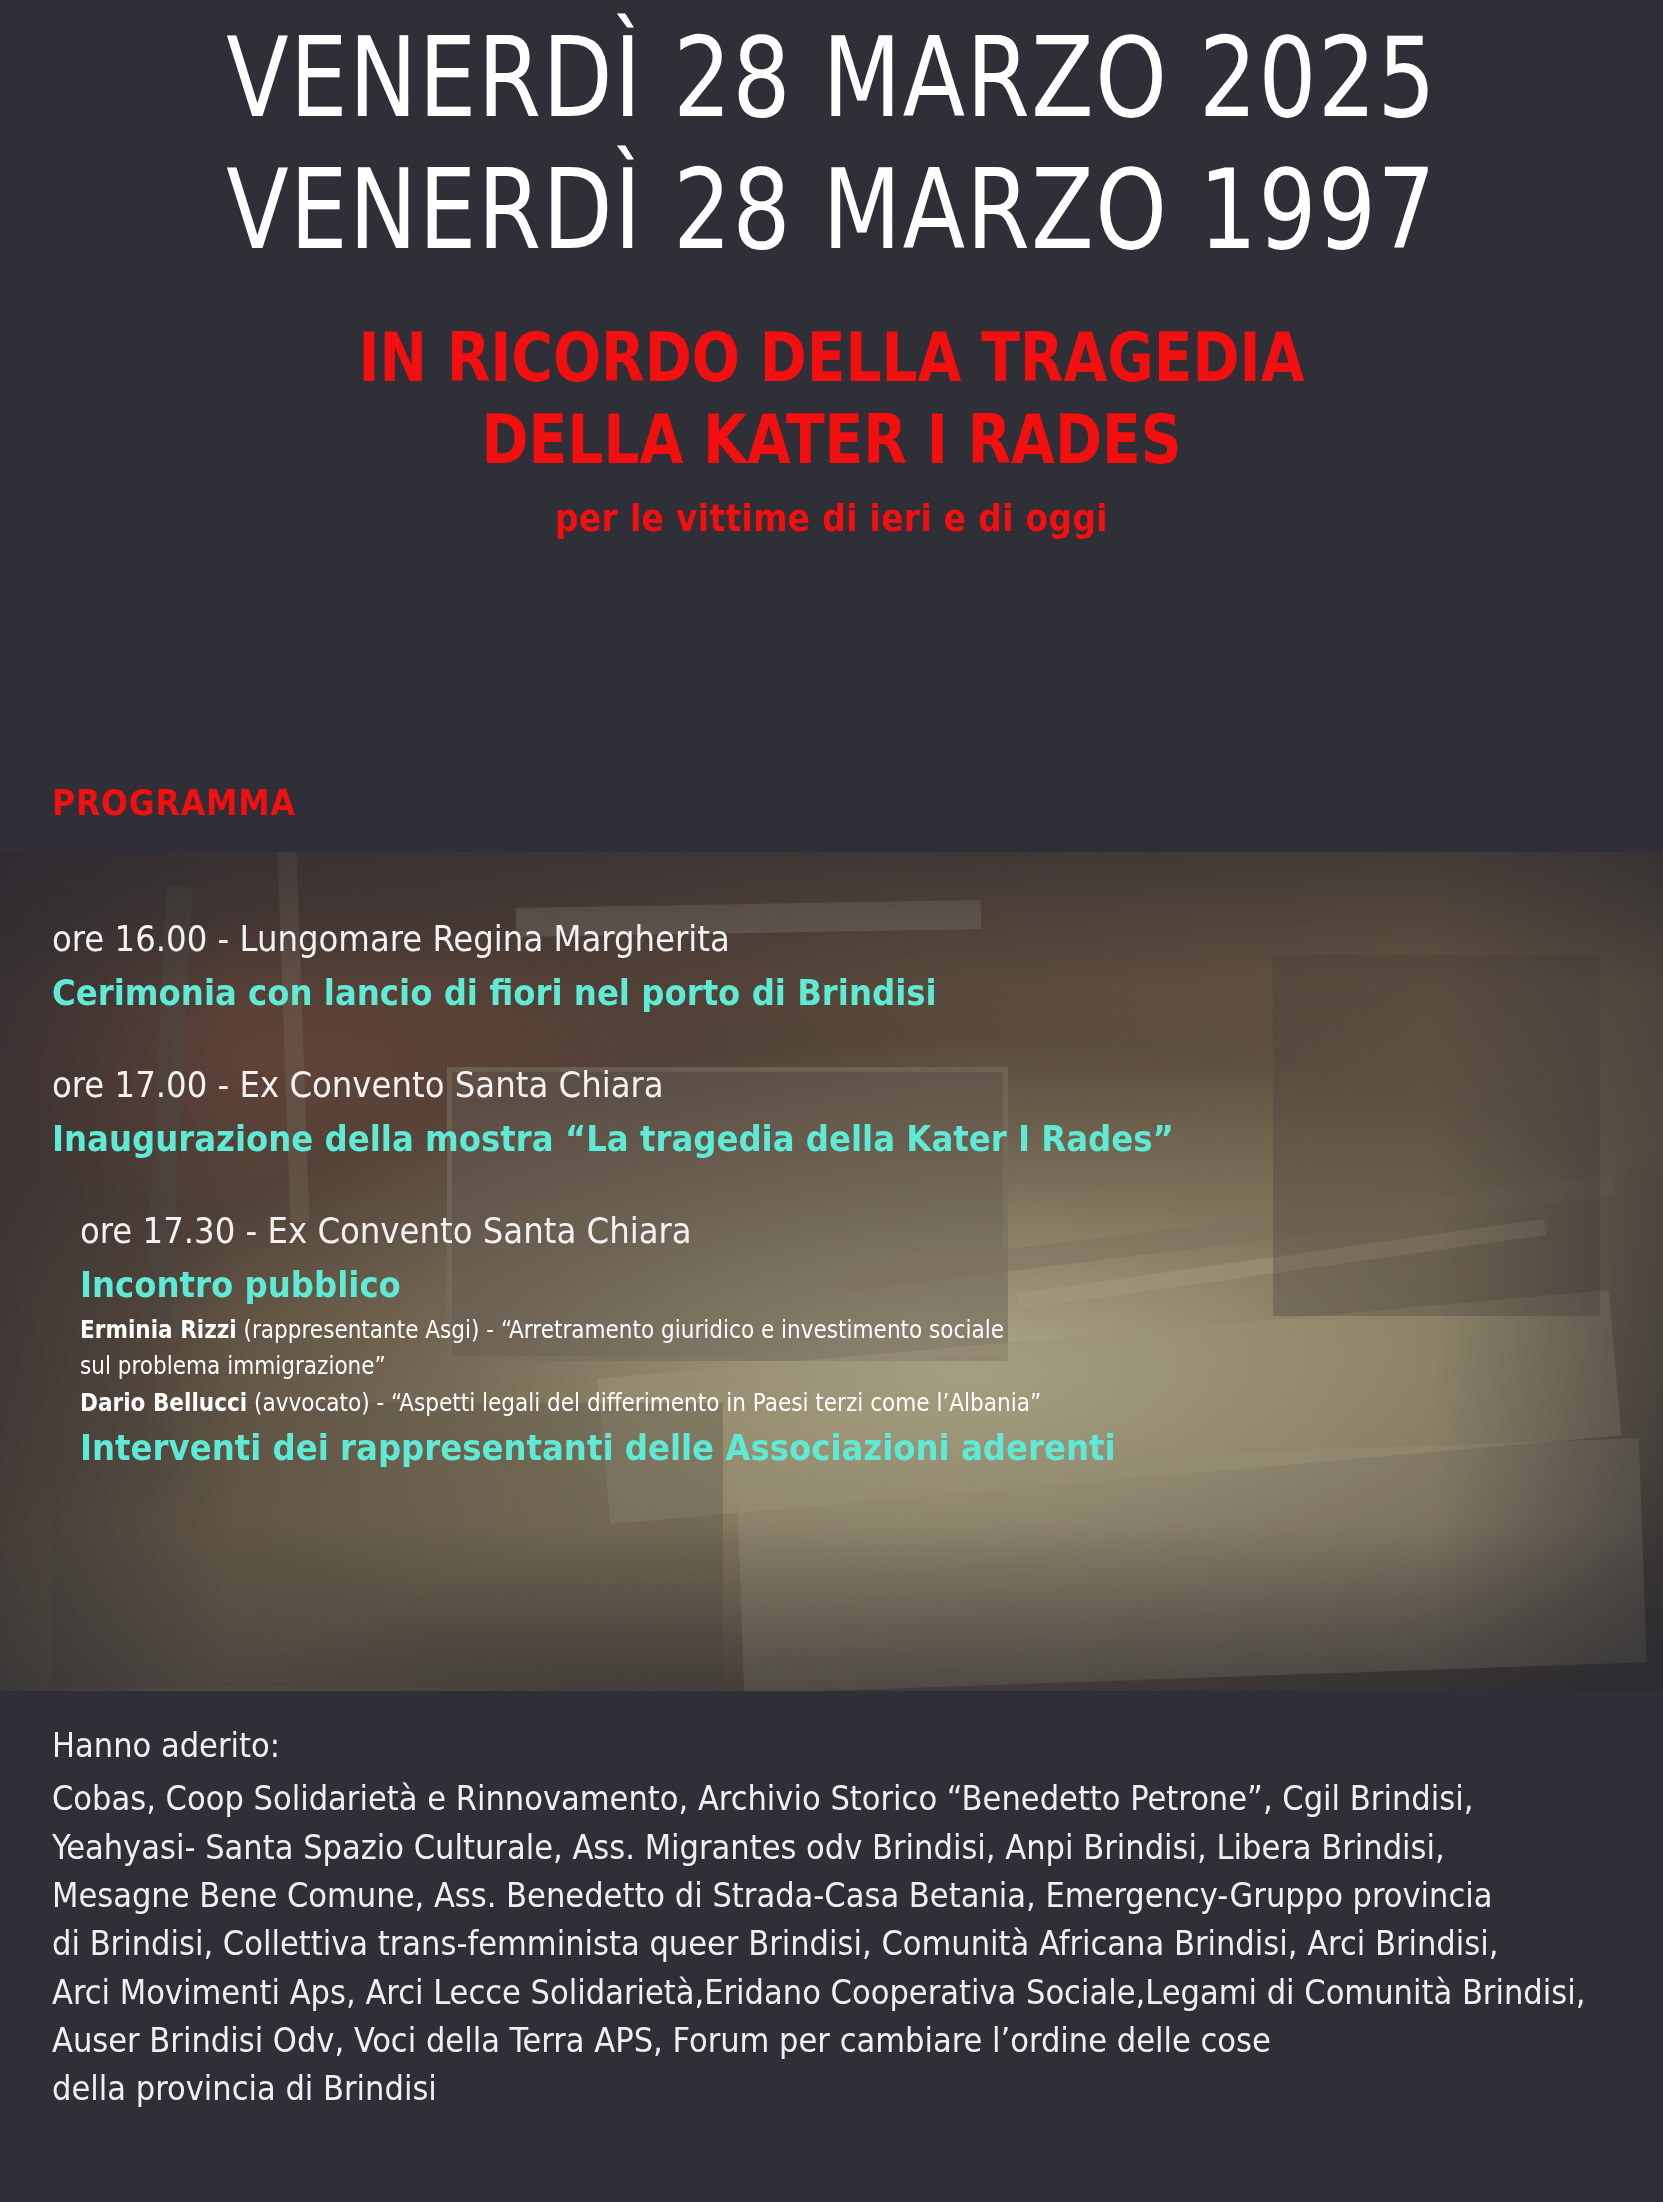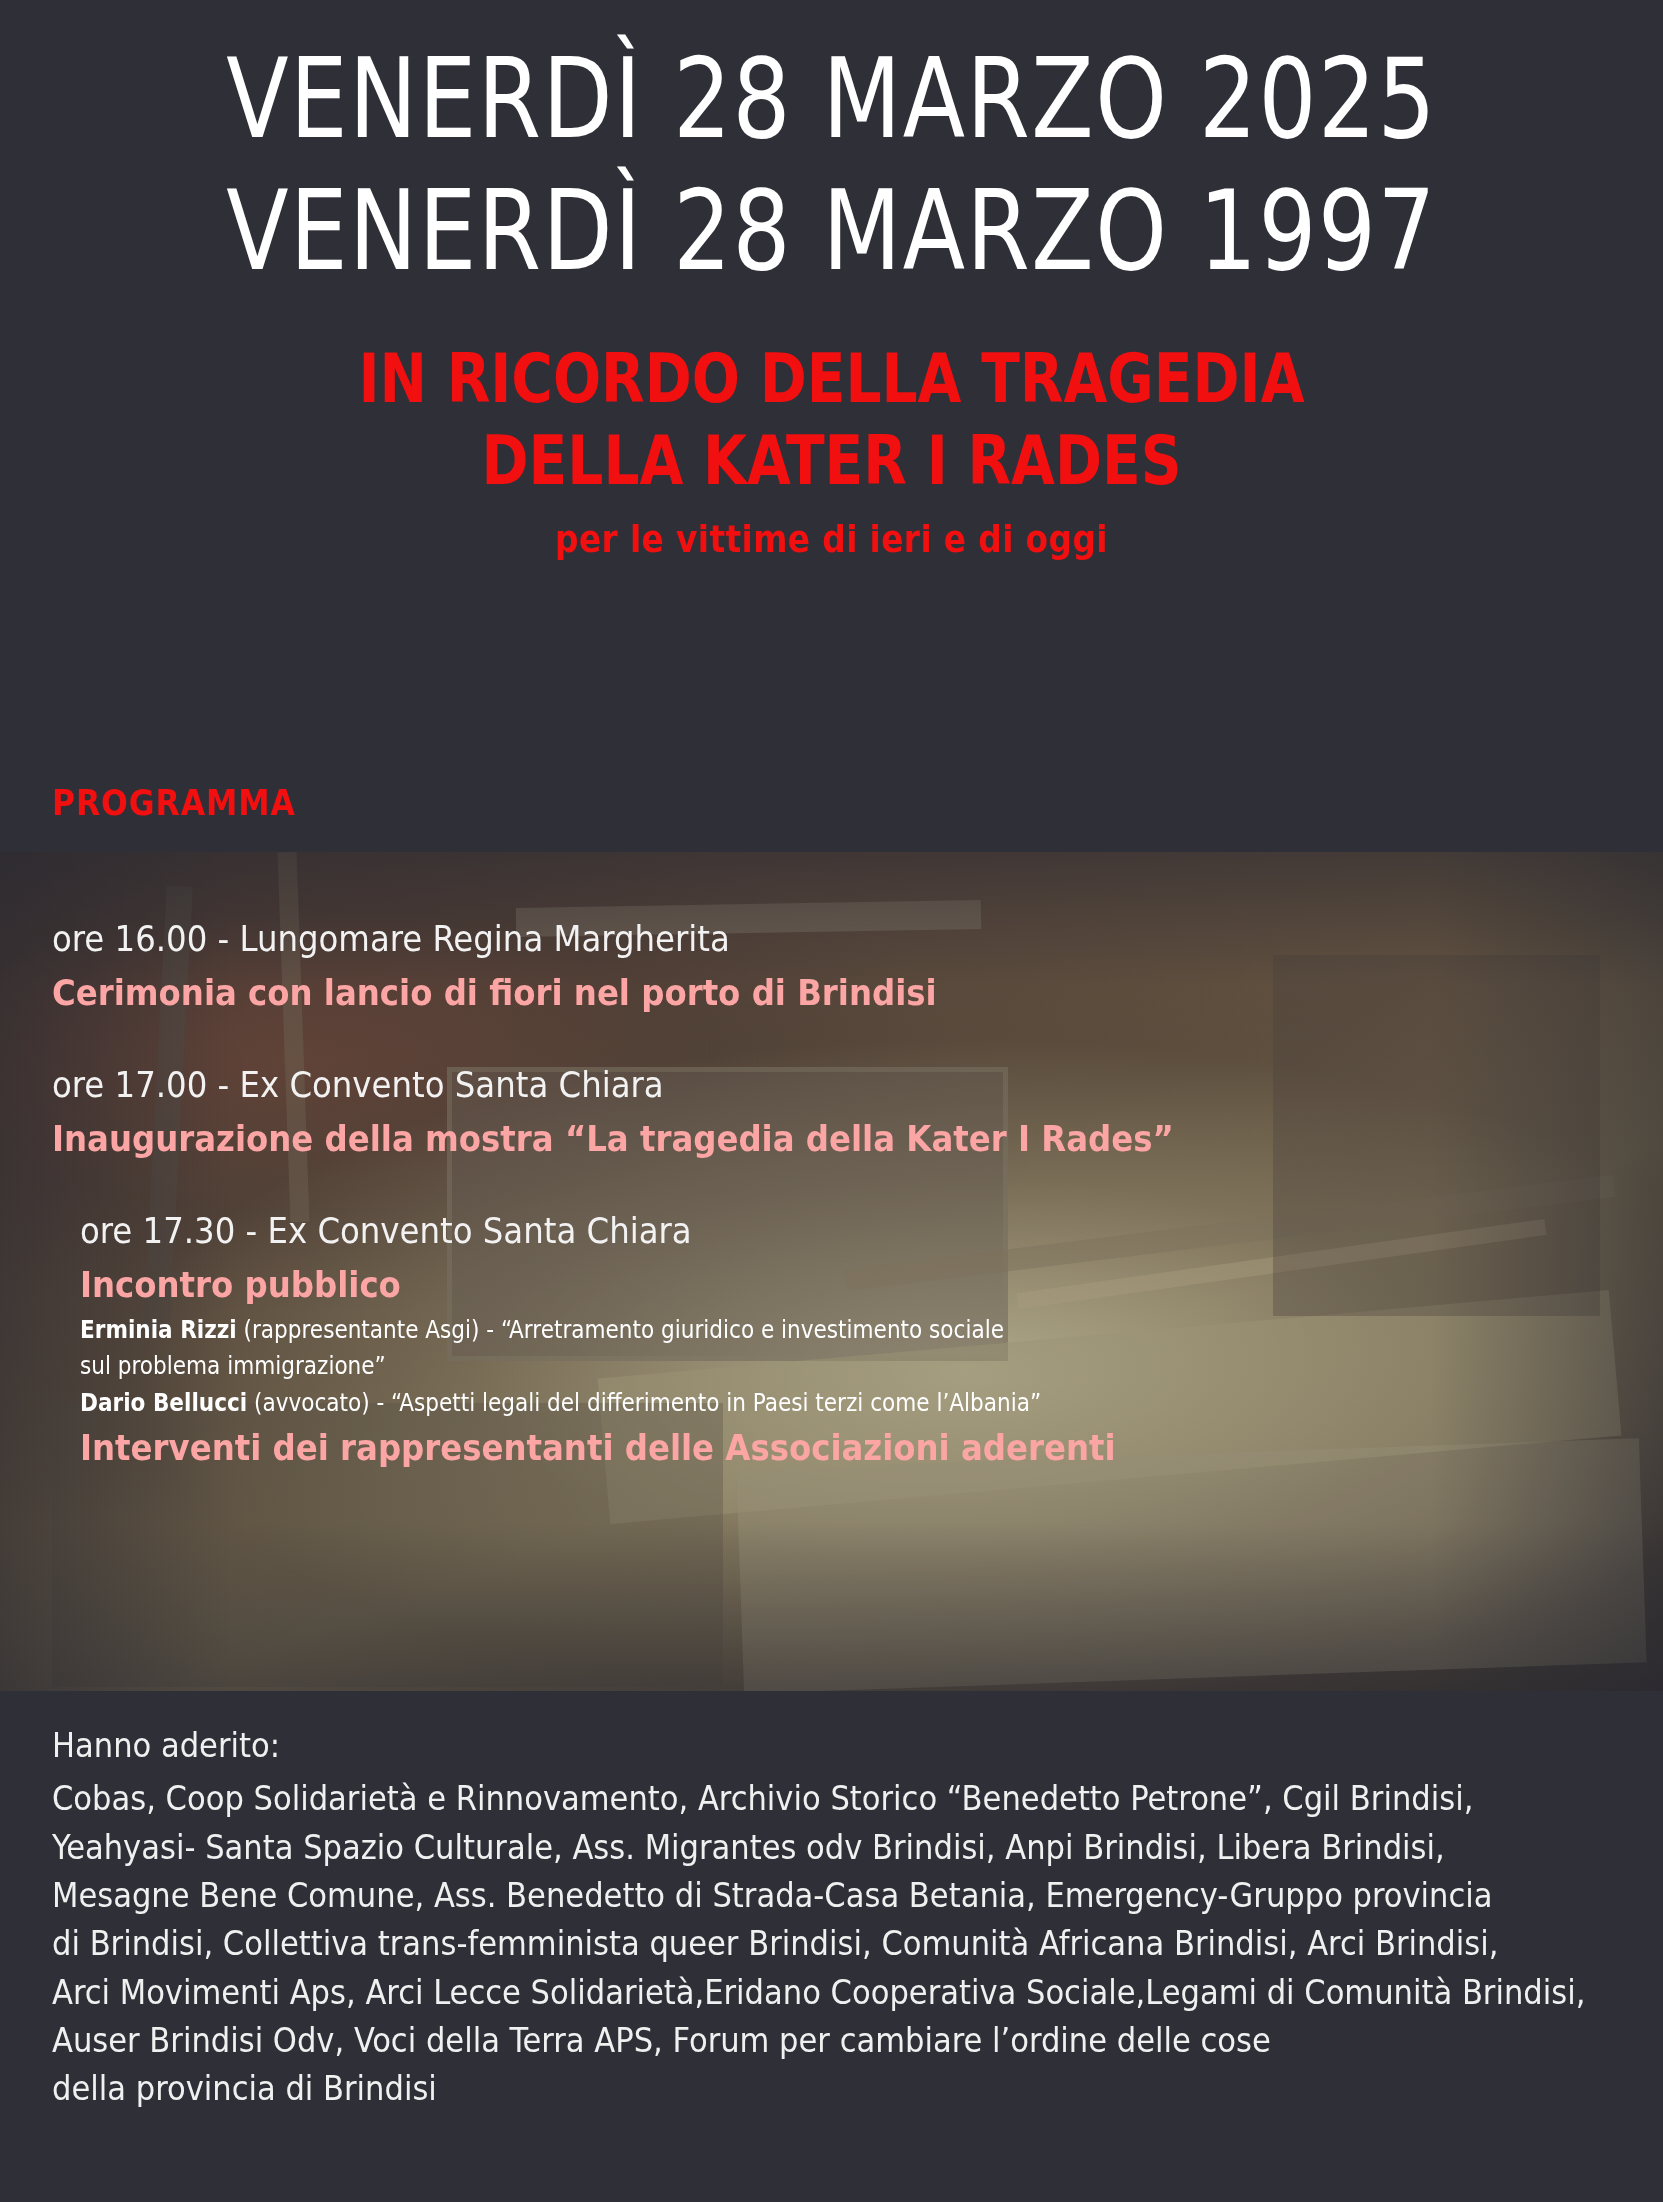--- a/index.html
+++ b/index.html
@@ -60,21 +60,21 @@
   .w10 { left: 740px; top: 602px; width: 903px; height: 224px; background: rgba(168,160,130,0.45); transform: rotate(-2deg); }
 
   
   .content {
     position: absolute;
     inset: 0;
   }
 
   .head {
     text-align: center;
-    padding-top: 44px;
+    padding-top: 23px;
   }
   .head .line {
     font-family: "DejaVu Sans Condensed", "Liberation Sans Narrow", "Liberation Sans", sans-serif;
     font-size: 110px;
     line-height: 1.0;
     letter-spacing: 1.7px;
     font-weight: 400;
     color: #ffffff;
     transform: scaleX(0.92);
   }
@@ -120,21 +120,21 @@
   .item { margin-bottom: 38px; }
   .item .when {
     font-size: 36px;
     line-height: 1.5;
     color: #f2f2f2;
     font-weight: 400;
   }
   .item .what {
     font-size: 36px;
     line-height: 1.5;
-    color: #fca5a5;
+    color: #5eead4;
     font-weight: bold;
   }
   .speaker { font-size: 24px; line-height: 1.52; color: #ffffff; }
   .speaker b { font-weight: bold; }
   .tight { margin-bottom: 0; margin-left: 28px; }
 
   .adesioni {
     position: absolute;
     left: 52px;
     top: 1721px;

